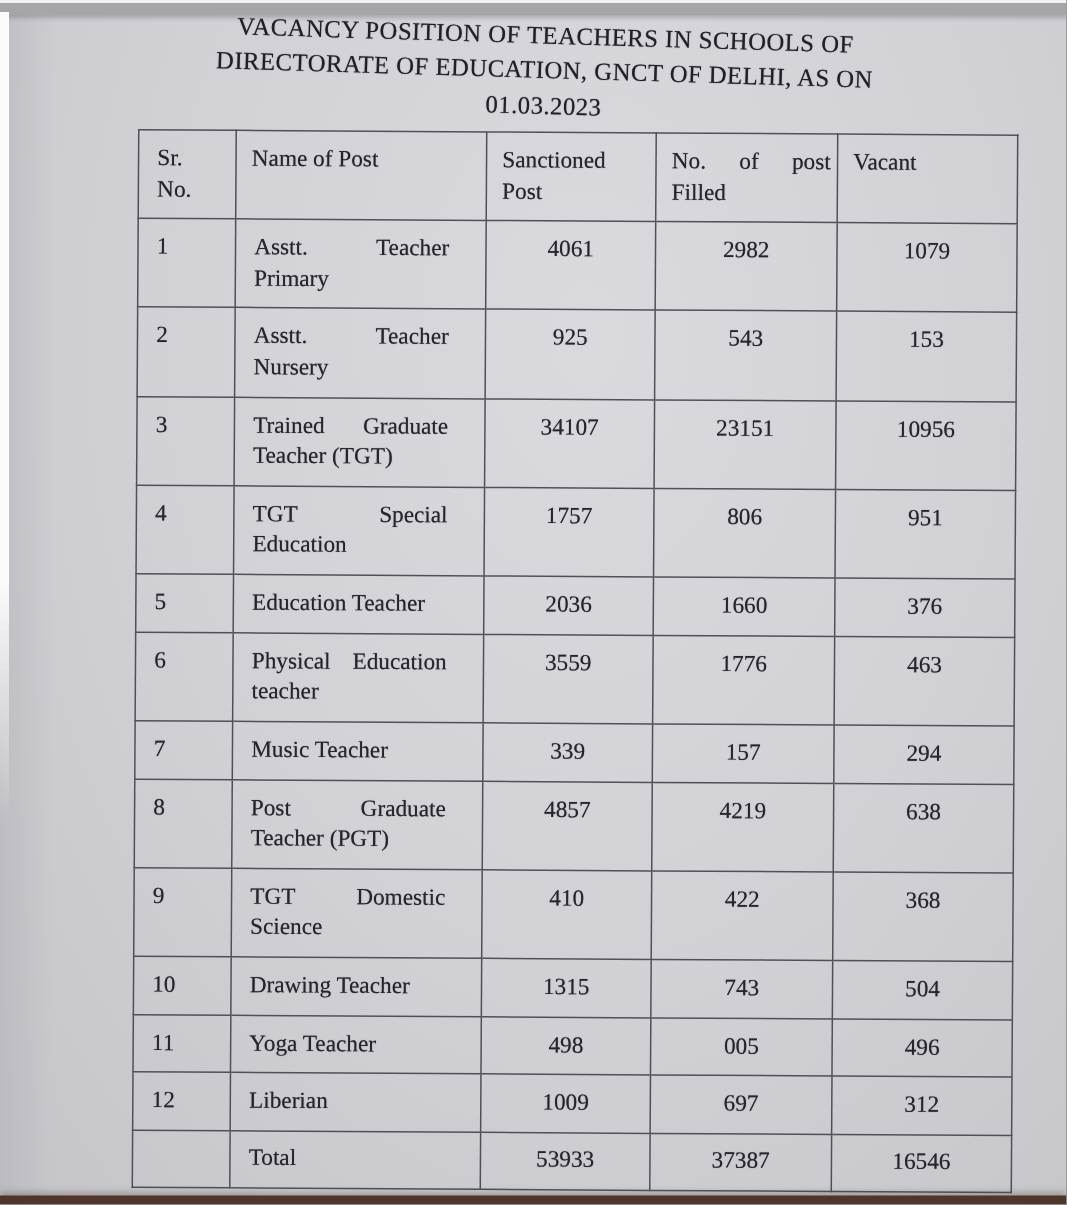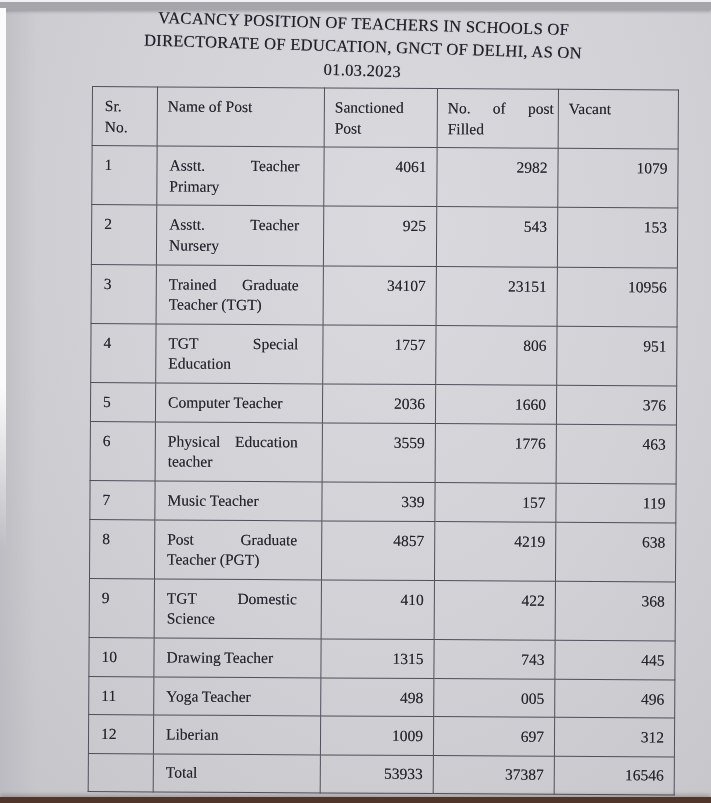--- a/index.html
+++ b/index.html
@@ -59,21 +59,21 @@
     font-weight: normal;
   }
   .vacancy-table th { text-align: left; }
   .vacancy-table th.h-sr  { padding-left: 12px; padding-right: 14px; }
   .vacancy-table th.h-just { text-align: justify; text-justify: inter-word; padding-right: 4px; }
   .vacancy-table td.cell-sr { padding-left: 12px; }
   .vacancy-table td.cell-name {
     text-align: justify; text-justify: inter-word;
     padding-left: 12px; padding-right: 24px;
   }
-  .vacancy-table td.num { text-align: right; }
+  .vacancy-table td.num { text-align: center; }
   .vacancy-table tr.total-row td { padding-top: 8px; padding-bottom: 9px; margin-top: 32px; }
 </style>
 </head>
 <body>
 
 <div class="photo-frame">
   <div class="scan-blur">
 
     <div class="document-title">
       <div>VACANCY POSITION OF TEACHERS IN SCHOOLS OF</div>
@@ -123,59 +123,59 @@
             </tr>
             <tr>
               <td class="cell-sr">4</td>
               <td class="cell-name">TGT Special Education</td>
               <td class="num">1757</td>
               <td class="num">806</td>
               <td class="num">951</td>
             </tr>
             <tr>
               <td class="cell-sr">5</td>
-              <td class="cell-name">Computer Teacher</td>
+              <td class="cell-name">Education Teacher</td>
               <td class="num">2036</td>
               <td class="num">1660</td>
               <td class="num">376</td>
             </tr>
             <tr>
               <td class="cell-sr">6</td>
               <td class="cell-name">Physical Education teacher</td>
               <td class="num">3559</td>
               <td class="num">1776</td>
               <td class="num">463</td>
             </tr>
             <tr>
               <td class="cell-sr">7</td>
               <td class="cell-name">Music Teacher</td>
               <td class="num">339</td>
               <td class="num">157</td>
-              <td class="num">119</td>
+              <td class="num">294</td>
             </tr>
             <tr>
               <td class="cell-sr">8</td>
               <td class="cell-name">Post Graduate Teacher (PGT)</td>
               <td class="num">4857</td>
               <td class="num">4219</td>
               <td class="num">638</td>
             </tr>
             <tr>
               <td class="cell-sr">9</td>
               <td class="cell-name">TGT Domestic Science</td>
               <td class="num">410</td>
               <td class="num">422</td>
               <td class="num">368</td>
             </tr>
             <tr>
               <td class="cell-sr">10</td>
               <td class="cell-name">Drawing Teacher</td>
               <td class="num">1315</td>
               <td class="num">743</td>
-              <td class="num">445</td>
+              <td class="num">504</td>
             </tr>
             <tr>
               <td class="cell-sr">11</td>
               <td class="cell-name">Yoga Teacher</td>
               <td class="num">498</td>
               <td class="num">005</td>
               <td class="num">496</td>
             </tr>
             <tr>
               <td class="cell-sr">12</td>

